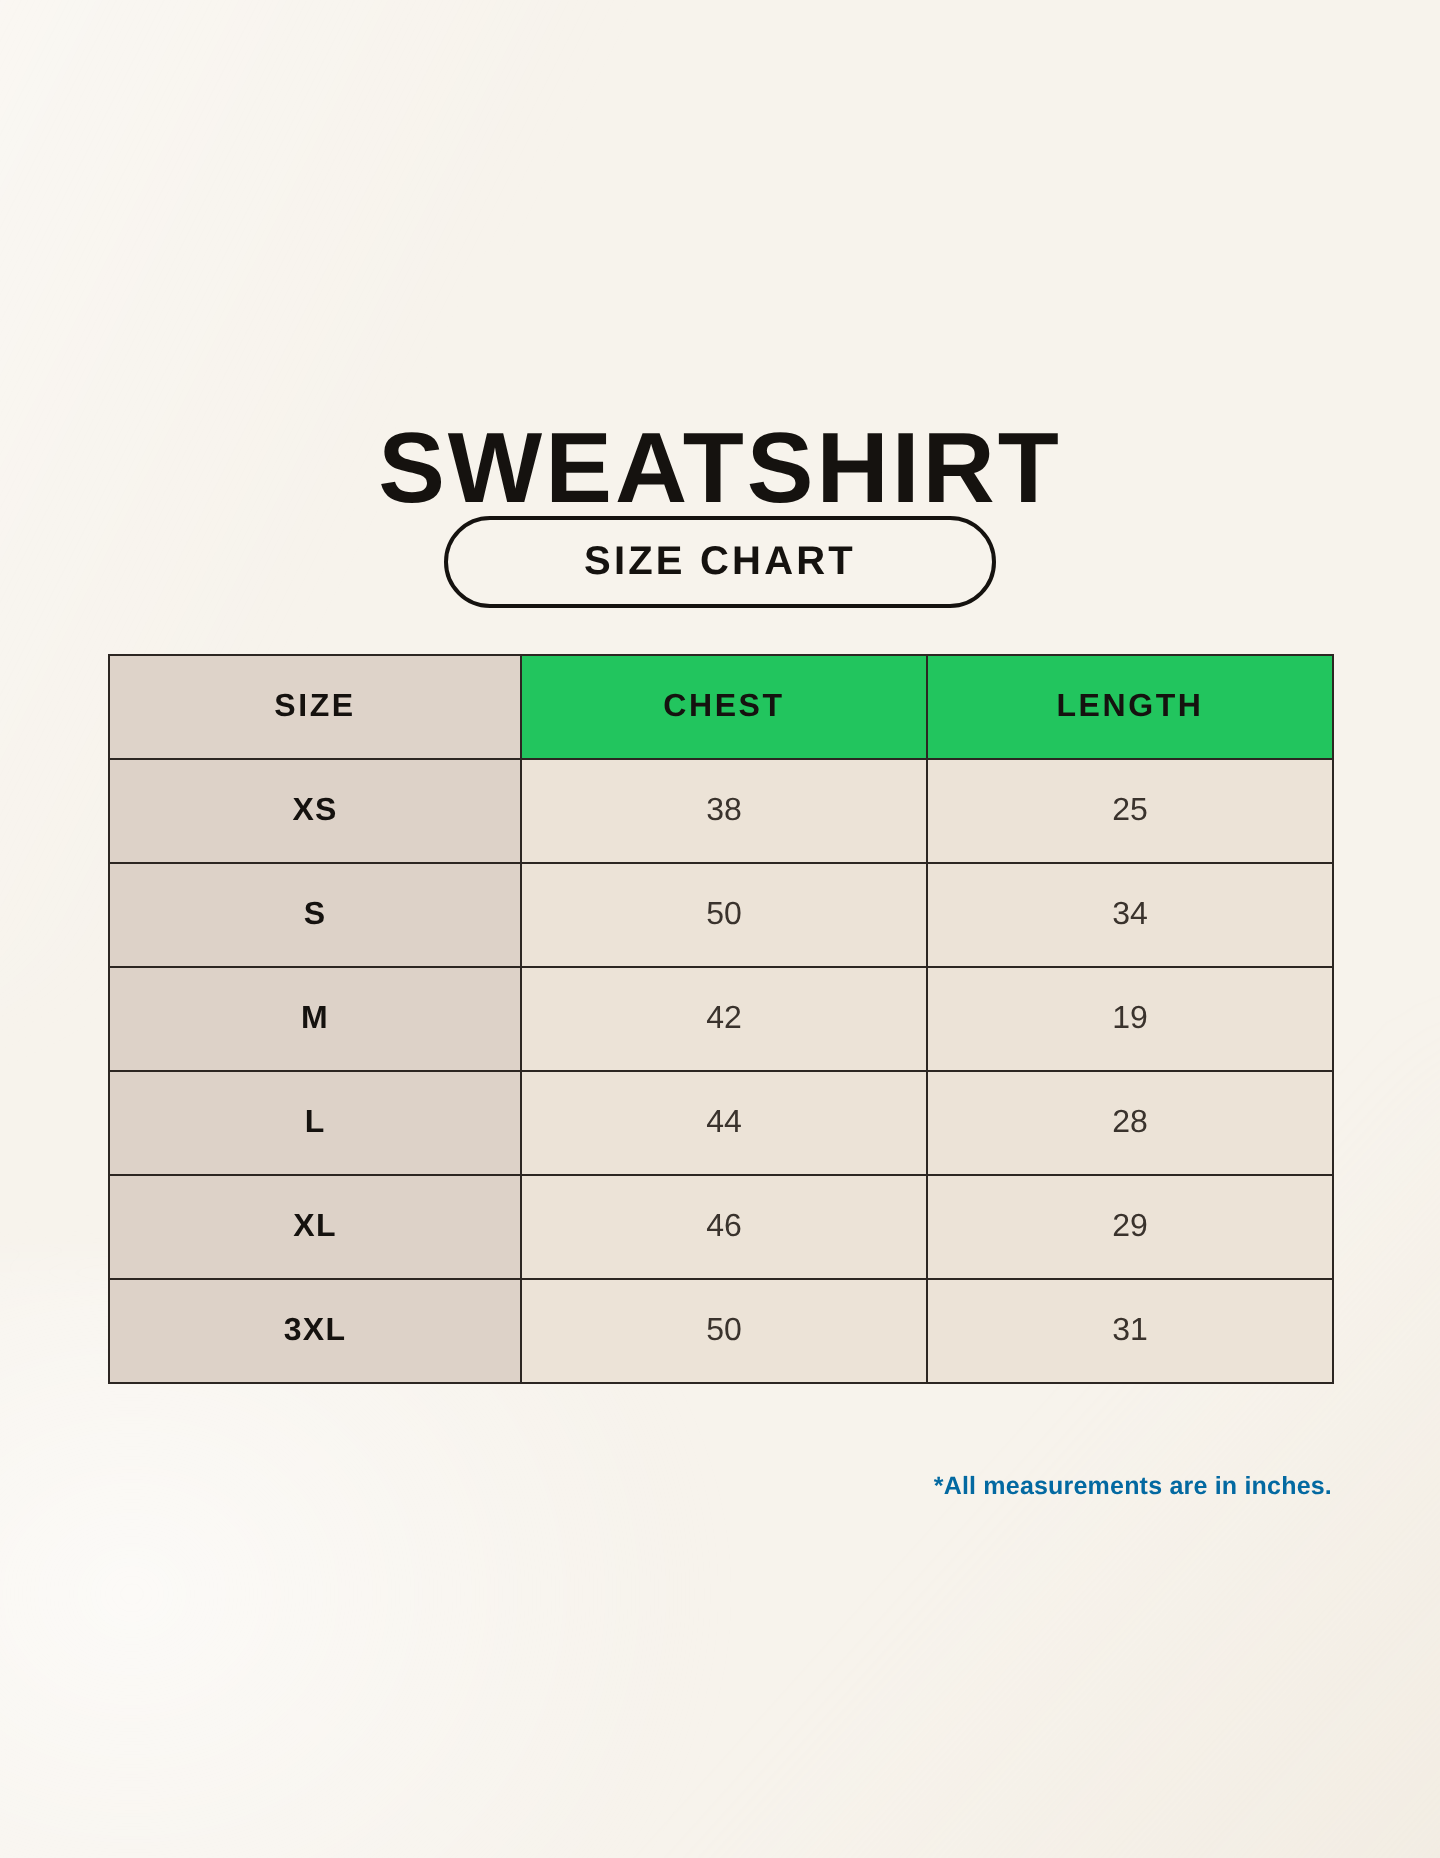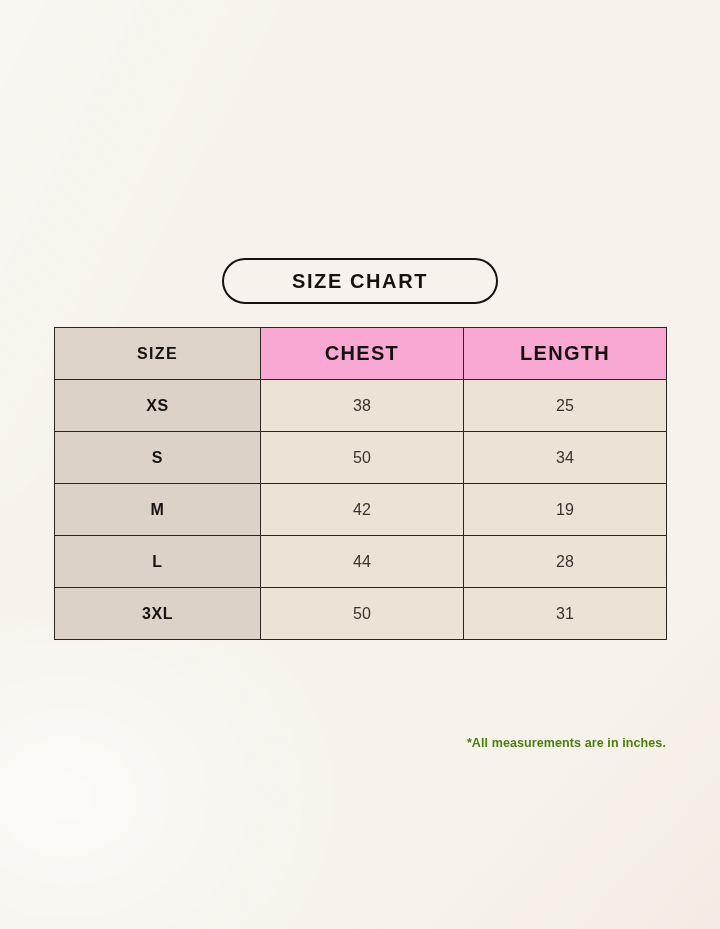--- a/index.html
+++ b/index.html
@@ -120,22 +120,22 @@
   table.size-chart col.c-length { width: 203px; }
 
   th.head-size {
     background: #ded3c9;
     font-size: 16px;
     font-weight: 700;
     letter-spacing: 1.3px;
     color: #15120f;
   }
   th.head-measure {
-    background: #f9a8d4;
-    font-size: 20px;
+    background: #22c55e;
+    font-size: 16px;
     font-weight: 700;
     letter-spacing: 1.3px;
     color: #15120f;
   }
 
   td.cell-size {
     background: #ddd2c8;
     font-size: 16px;
     font-weight: 700;
     letter-spacing: 0.6px;
@@ -149,35 +149,36 @@
   }
 
   .footnote {
     position: absolute;
     top: 736px;
     left: 54px;
     width: 612px;
     text-align: right;
     font-size: 12.5px;
     font-weight: 700;
-    color: #4d7c0f;
+    color: #0369a1;
     letter-spacing: 0.1px;
   }
 </style>
 </head>
 <body>
 
 <div class="page">
 
   <div class="bg-wash">
     <div class="wash-a"></div>
     <div class="wash-b"></div>
     <div class="wash-c"></div>
   </div>
 
+  <h1 class="title">SWEATSHIRT</h1>
 
   <div class="pill-wrap">
     <div class="pill">SIZE CHART</div>
   </div>
 
   <div class="table-wrap">
     <table class="size-chart">
       <colgroup>
         <col class="c-size">
         <col class="c-chest">
@@ -205,20 +206,25 @@
           <td class="cell-size">M</td>
           <td class="cell-val">42</td>
           <td class="cell-val">19</td>
         </tr>
         <tr>
           <td class="cell-size">L</td>
           <td class="cell-val">44</td>
           <td class="cell-val">28</td>
         </tr>
         <tr>
+          <td class="cell-size">XL</td>
+          <td class="cell-val">46</td>
+          <td class="cell-val">29</td>
+        </tr>
+        <tr>
           <td class="cell-size">3XL</td>
           <td class="cell-val">50</td>
           <td class="cell-val">31</td>
         </tr>
       </tbody>
     </table>
   </div>
 
   <div class="footnote">*All measurements are in inches.</div>
 

